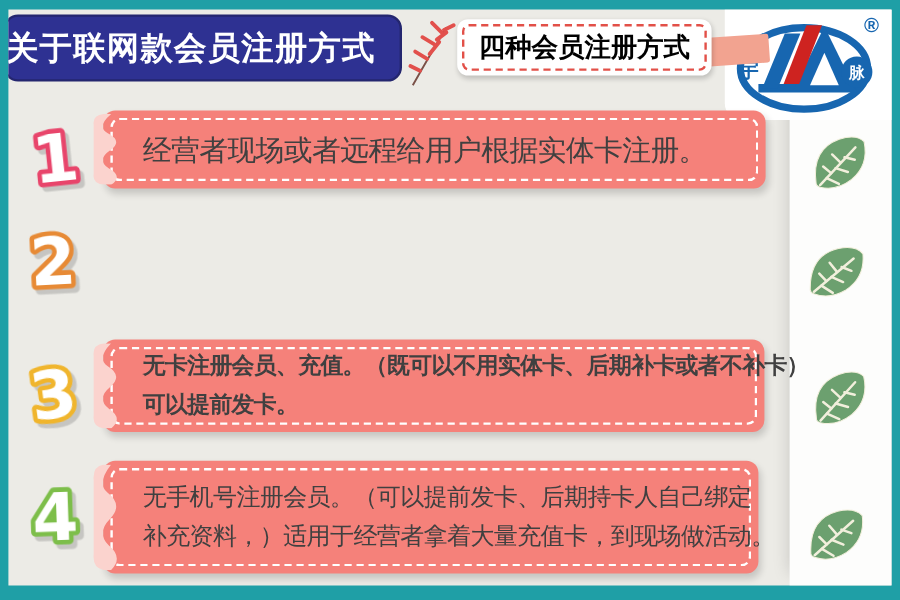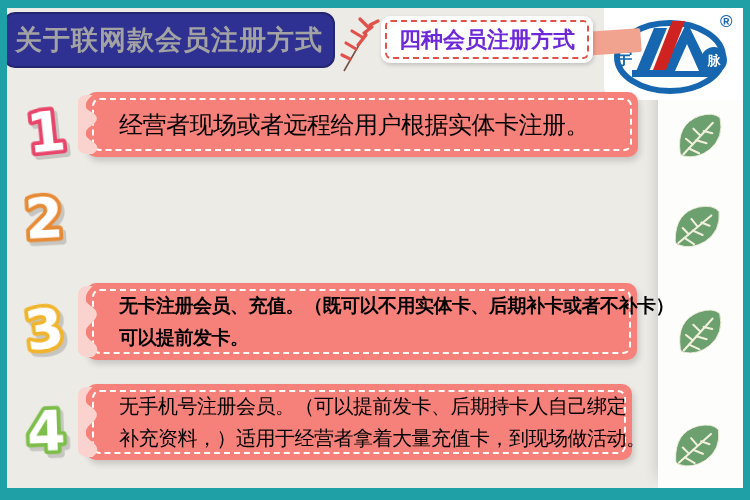--- a/index.html
+++ b/index.html
@@ -12,30 +12,30 @@
   }
   
   .side-panel{position:absolute;left:651px;top:0;width:85px;height:480px;background:#FDFDFC;
     box-shadow:-10px 0 14px -10px rgba(0,0,0,.18);}
   .logo-box{position:absolute;left:597px;top:0;width:139px;height:92px;background:#FFFFFF;
     border-bottom-left-radius:14px;}
   
   .main-title{
     position:absolute;left:-4px;top:4px;width:332px;height:56px;
     background:#2E3192;border:2px solid #24266F;border-radius:12px;box-sizing:border-box;
-    display:flex;align-items:center;justify-content:center;
-    color:#a3a3a3;font-size:27px;font-weight:bold;letter-spacing:1px;white-space:nowrap;
+    display:flex;align-items:center;
+    color:#ffffff;font-size:27px;font-weight:bold;letter-spacing:1px;white-space:nowrap;
   }
   .badge-box{
     position:absolute;left:374px;top:8px;width:212px;height:47px;background:#FFFFFF;
     border-radius:9px;box-shadow:1px 2px 4px rgba(0,0,0,.18);z-index:2;
     display:flex;align-items:center;justify-content:center;
   }
   .badge-dash{position:absolute;inset:4px;border:2px dashed #E25048;border-radius:6px;}
-  .badge-title{position:relative;z-index:1;color:#6d28d9;font-size:22px;font-weight:bold;white-space:nowrap;}
+  .badge-title{position:relative;z-index:1;color:#000000;font-size:22px;font-weight:bold;white-space:nowrap;}
   .badge-tape{position:absolute;left:576px;top:22px;width:58px;height:24px;background:#F2A390;
     transform:rotate(-4deg);z-index:1;border-radius:2px;}
   .sprig{position:absolute;left:329px;top:7px;width:44px;height:58px;}
   .logo-svg{position:absolute;left:601px;top:4px;width:132px;height:84px;}
   .reg-mark{position:absolute;left:713px;top:4px;font-size:17px;color:#1766B0;font-weight:bold;}
   
   .num{position:absolute;width:58px;height:74px;filter:drop-shadow(3px 4px 0 rgba(110,110,110,.30));}
   .num text{
     font-family:"DejaVu Sans","Liberation Sans",sans-serif;font-weight:bold;font-size:72px;
     fill:#FFFFFF;stroke-width:10px;paint-order:stroke;stroke-linejoin:round;
@@ -47,26 +47,26 @@
   .banner{
     position:absolute;background:#F5817A;border-radius:10px;
     box-shadow:2px 4px 6px rgba(0,0,0,.16);
   }
   .banner .dash{position:absolute;inset:6px;border:2px dashed #FFFFFF;border-radius:8px;pointer-events:none;}
   .banner .fold{position:absolute;left:-9px;top:3px;height:calc(100% - 6px);width:25px;z-index:3;}
   .banner .txt{
     position:relative;z-index:4;height:100%;box-sizing:border-box;
     display:flex;flex-direction:column;justify-content:center;
     padding-left:33px;padding-right:12px;
-    color:#000000;letter-spacing:-0.5px;white-space:nowrap;
+    color:#404040;letter-spacing:-0.5px;white-space:nowrap;
   }
   .banner1{left:79px;top:84px;width:552px;height:65px;}
   .banner2{left:79px;top:173px;width:540px;height:64px;}
   .banner3{left:79px;top:275px;width:551px;height:77px;}
-  .banner4{left:79px;top:376px;width:546px;height:76px;}
+  .banner4{left:79px;top:376px;width:546px;height:94px;}
   .banner1 .txt{font-size:24px;}
   .banner2 .txt{font-size:24px;}
   .banner3 .txt{font-size:19px;line-height:1.65;font-weight:bold;}
   .banner4 .txt{font-size:20px;line-height:1.6;}
   
   .leaf{position:absolute;width:52px;height:52px;}
   .leaf1{left:667px;top:102px;transform:rotate(3deg);}
   .leaf2{left:664px;top:193px;transform:rotate(10deg);}
   .leaf3{left:667px;top:298px;transform:rotate(2deg);}
   .leaf4{left:664px;top:412px;transform:rotate(8deg);}

